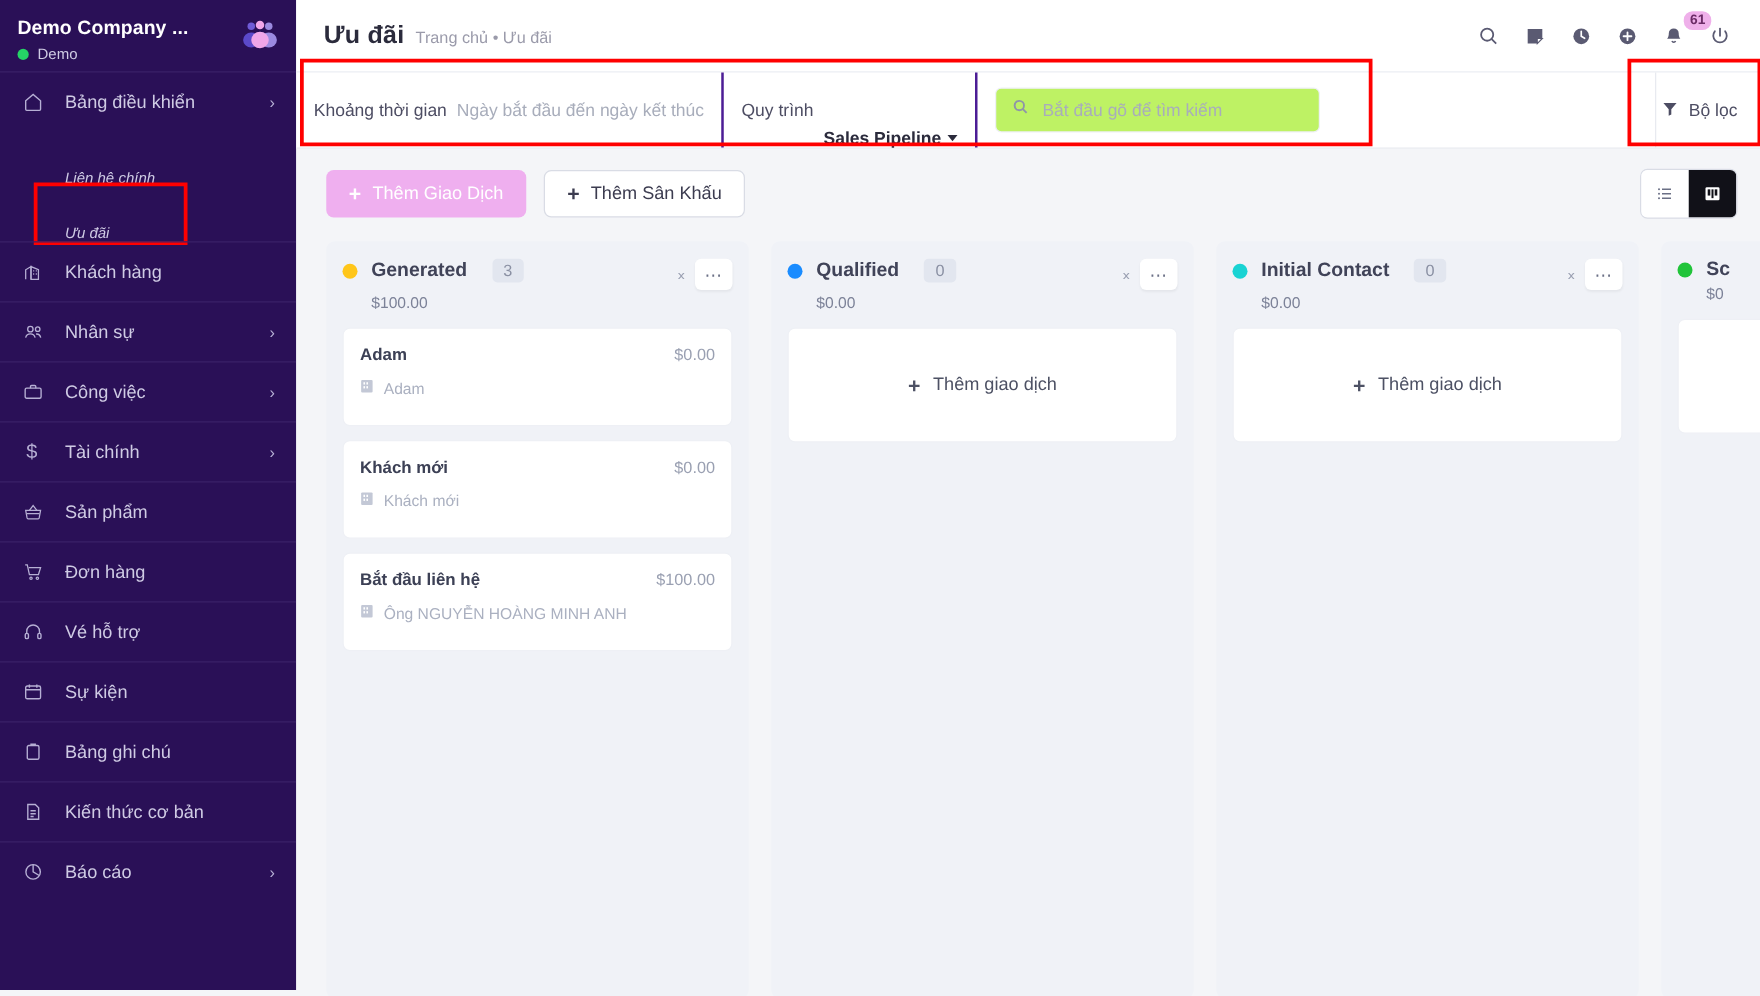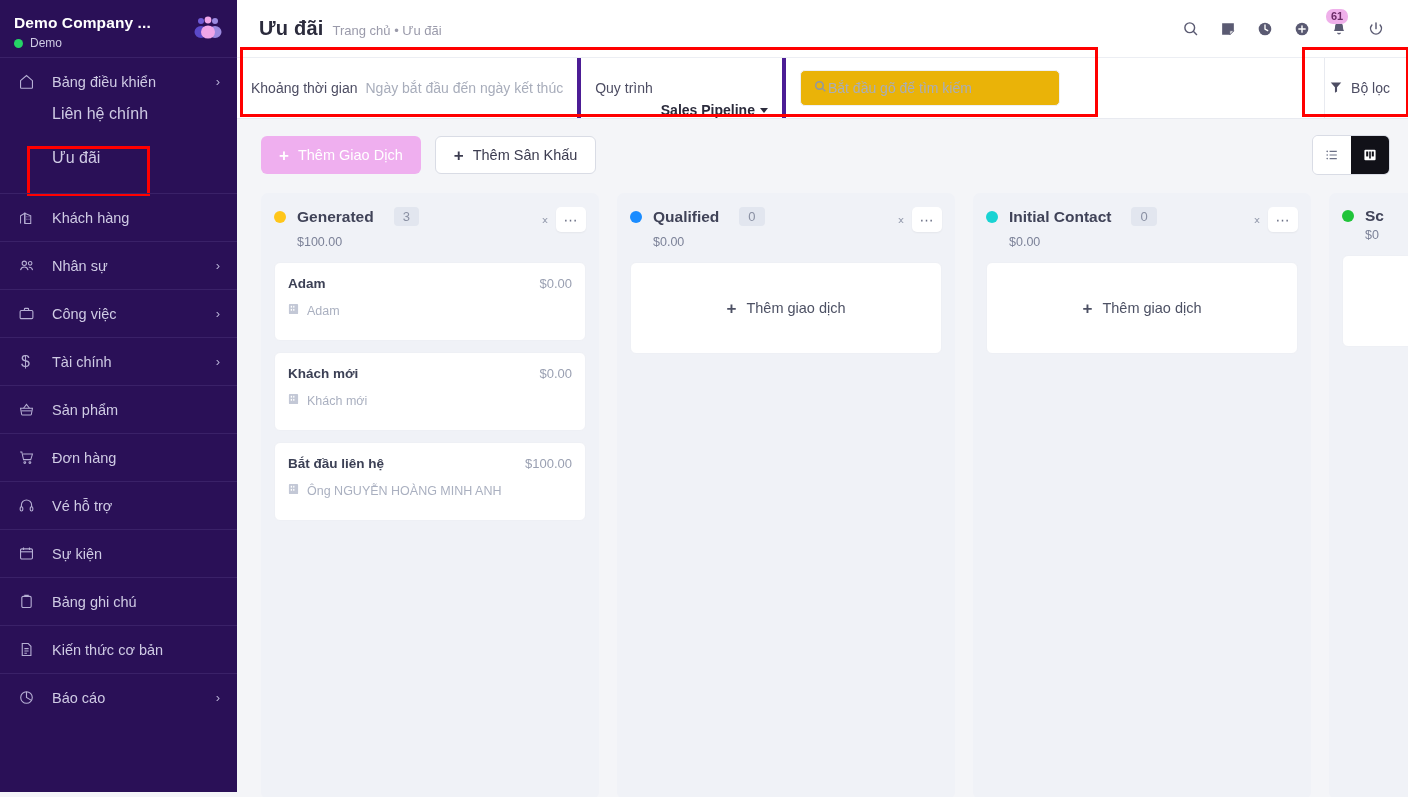--- a/index.html
+++ b/index.html
@@ -47,23 +47,24 @@
     cursor: pointer; position: relative; justify-content: center;
   }
   .nav-item .ico {
     width: 24px; flex: 0 0 24px; display: flex; align-items: center;
     color: #b6afd4;
   }
   .nav-label { flex: 1 1 auto; padding-left: 10px; white-space: nowrap; }
   .nav-caret { color: #b6afd4; font-size: 13px; }
 
   .nav-sub {
-    display: flex; align-items: flex-start; height: 44px;
-    padding-left: 52px; font-size: 16px; color: #cfcbe4;
+    display: flex; align-items: flex-end; height: 44px;
+    padding-left: 52px; font-size: 12px; color: #cfcbe4;
     cursor: pointer;
+    font-style: italic;
   }
   .nav-sub.first { border-top: none; }
   .highlight-box { outline: 3px solid #ff0000; }
   #sub-deals-wrap {
     position: relative;
     margin: 0 90px 0 30px;
   }
   #sub-deals-wrap .nav-sub { padding-left: 22px; }
 
   
@@ -77,52 +78,52 @@
   .title-wrap { display: flex; align-items: baseline; gap: 9px; }
   .page-title { font-size: 20px; font-weight: bold; color: #2b2b3c; letter-spacing: .2px; }
   .breadcrumb { font-size: 13px; color: #9a9aaa; }
 
   .top-icons { display: flex; align-items: center; gap: 9px; padding-right: 4px; }
   .top-icon {
     width: 28px; height: 28px; display: flex; align-items: center; justify-content: center;
     color: #5a5a72; cursor: pointer; position: relative;
   }
   .badge {
-    position: absolute; top: -6px; left: 1px;
+    position: absolute; top: -6px; left: 22px;
     background: #efb0ea; color: #6b2b66;
     font-size: 11px; font-weight: bold;
     border-radius: 7px; padding: 1px 5px; line-height: 13px;
   }
 
   
   .filterbar {
     background: #ffffff; height: 62px;
     display: flex; align-items: stretch;
     border-top: 1px solid #eceef3;
     border-bottom: 1px solid #e8eaf0;
     position: relative;
   }
   .fgroup {
     display: flex; align-items: center; padding: 0 14px;
-    border-right: 4px solid #4c1d95; gap: 8px;
+    border-right: 2px solid #4c1d95; gap: 8px;
   }
   .fgroup.noborder { border-right: none; }
   .flabel { font-size: 14px; color: #4d4d63; white-space: nowrap; }
   .fvalue-placeholder { font-size: 14px; color: #a8adbb; white-space: nowrap; }
   .fselect {
     font-size: 14px; color: #2b2b3c; font-weight: bold; white-space: nowrap;
     display: flex; align-items: center; gap: 5px; cursor: pointer; margin-top: 44px;
   }
   .caret-down {
     width: 0; height: 0; border-left: 4px solid transparent;
     border-right: 4px solid transparent; border-top: 5px solid #2b2b3c;
   }
   .searchbox {
-    display: flex; align-items: center; 
-    background: #eab308; border: 1px solid #eef0f5; border-radius: 5px;
+    display: flex; align-items: center; gap: 10px;
+    background: #bef264; border: 1px solid #eef0f5; border-radius: 5px;
     height: 36px; width: 260px; padding: 0 12px;
   }
   .searchbox input {
     border: none; outline: none; background: transparent;
     font-family: "Liberation Sans", sans-serif; font-size: 14px; color: #4d4d63;
     width: 100%;
   }
   .searchbox input::placeholder { color: #a8adbb; }
   .filter-right {
     margin-left: auto; display: flex; align-items: center;

